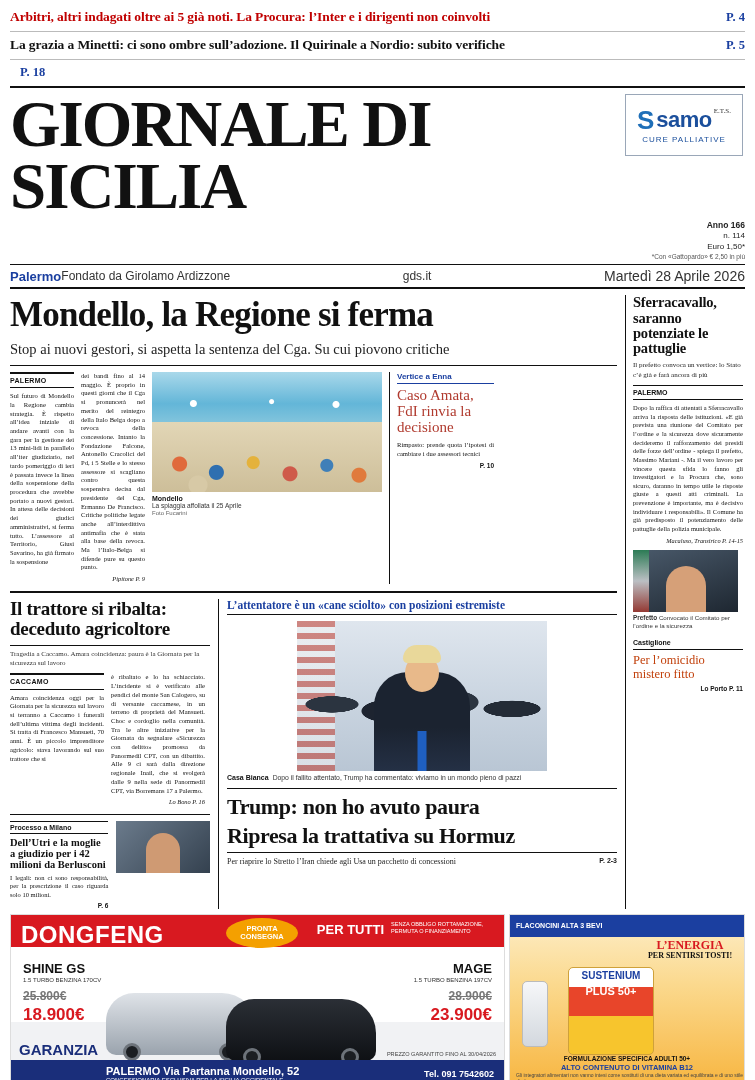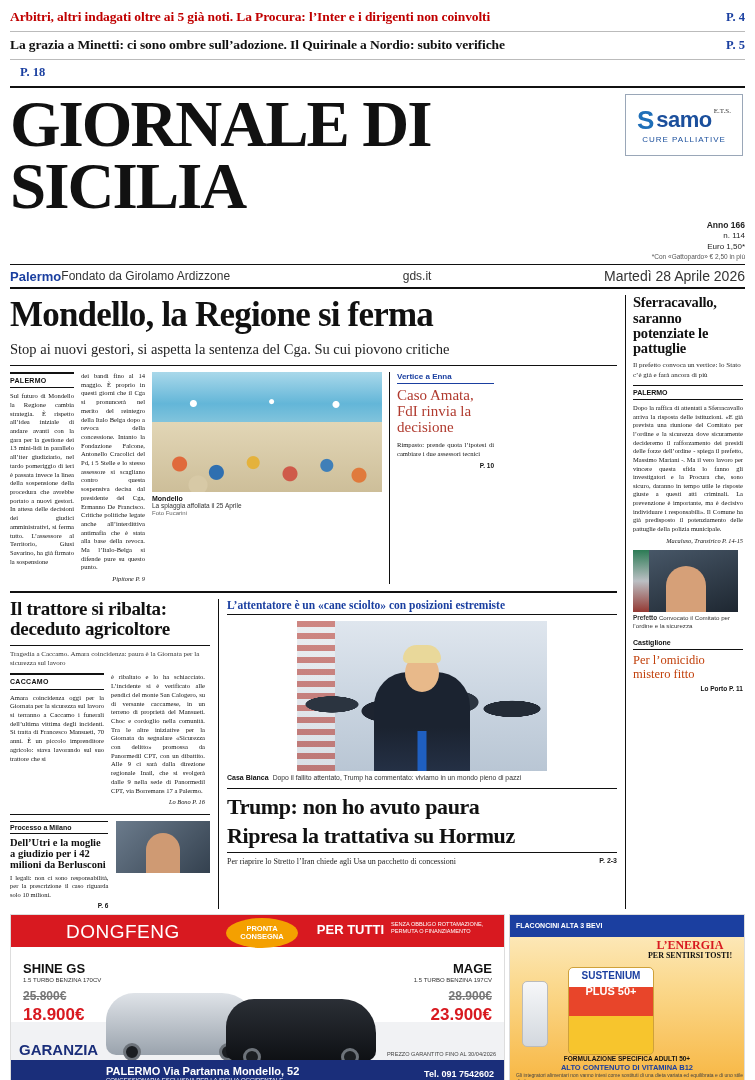--- a/index.html
+++ b/index.html
@@ -239,21 +239,21 @@
   .rail-page { font-family:"Liberation Sans", sans-serif; font-size:6.5px; font-weight:bold; text-align:right; margin-top:4px; }
 
   
   .ads { display:flex; gap:4px; padding:5px 10px 8px 10px; }
   .ad-car {
     width:495px; height:175px; position:relative; overflow:hidden;
     background:linear-gradient(180deg,#ffffff 0 62%, #f1f2f4 62% 100%);
     border:1px solid #ddd;
   }
   .ad-red-bar { position:absolute; left:0; top:0; width:100%; height:32px; background:#d81920; }
-  .ad-brand { position:absolute; left:10px; top:6px; color:#fff; font-family:"Liberation Sans", sans-serif; font-weight:normal; font-size:19px; letter-spacing:0.5px;margin-left:45px; }
+  .ad-brand { position:absolute; left:10px; top:6px; color:#fff; font-family:"Liberation Sans", sans-serif; font-weight:bold; font-size:24px; letter-spacing:0.5px; }
   .ad-badge {
     position:absolute; left:215px; top:3px; width:72px; height:30px; border-radius:50%;
     background:#f4a000; color:#fff; font-family:"Liberation Sans", sans-serif; font-weight:bold;
     font-size:7.5px; display:flex; align-items:center; justify-content:center; text-align:center; line-height:1.1;
   }
   .ad-forall { position:absolute; right:120px; top:7px; color:#fff; font-family:"Liberation Sans", sans-serif; font-weight:bold; font-size:13px; }
   .ad-note { position:absolute; right:8px; top:6px; width:105px; color:#fff; font-family:"Liberation Sans", sans-serif; font-size:5.6px; line-height:1.25; }
   .ad-model { position:absolute; font-family:"Liberation Sans", sans-serif; font-weight:bold; font-size:13px; color:#111; }
   .ad-old { font-family:"Liberation Sans", sans-serif; font-weight:bold; font-size:12px; color:#777; text-decoration:line-through; position:absolute; }
   .ad-new { font-family:"Liberation Sans", sans-serif; font-weight:bold; font-size:17px; color:#d81920; position:absolute; }

